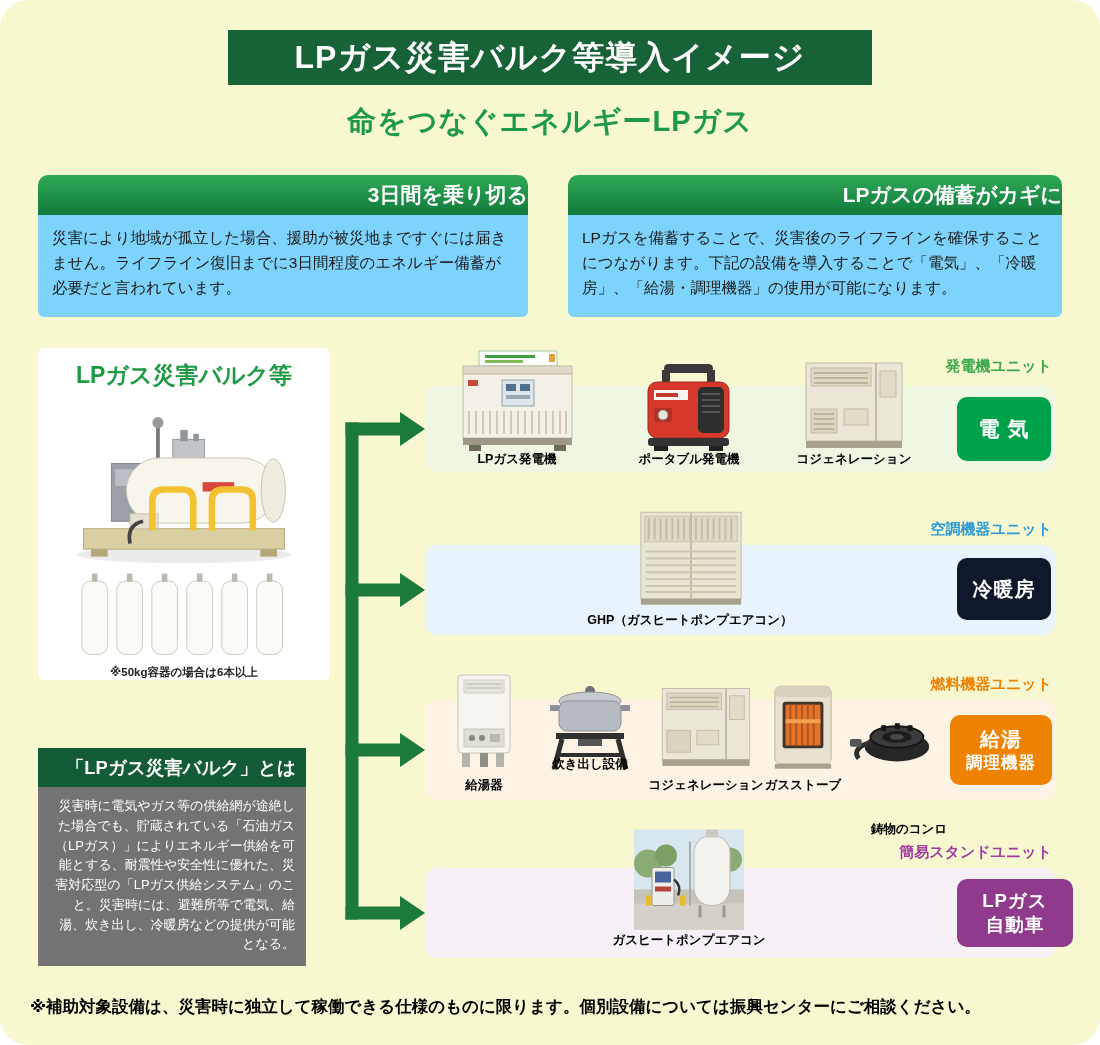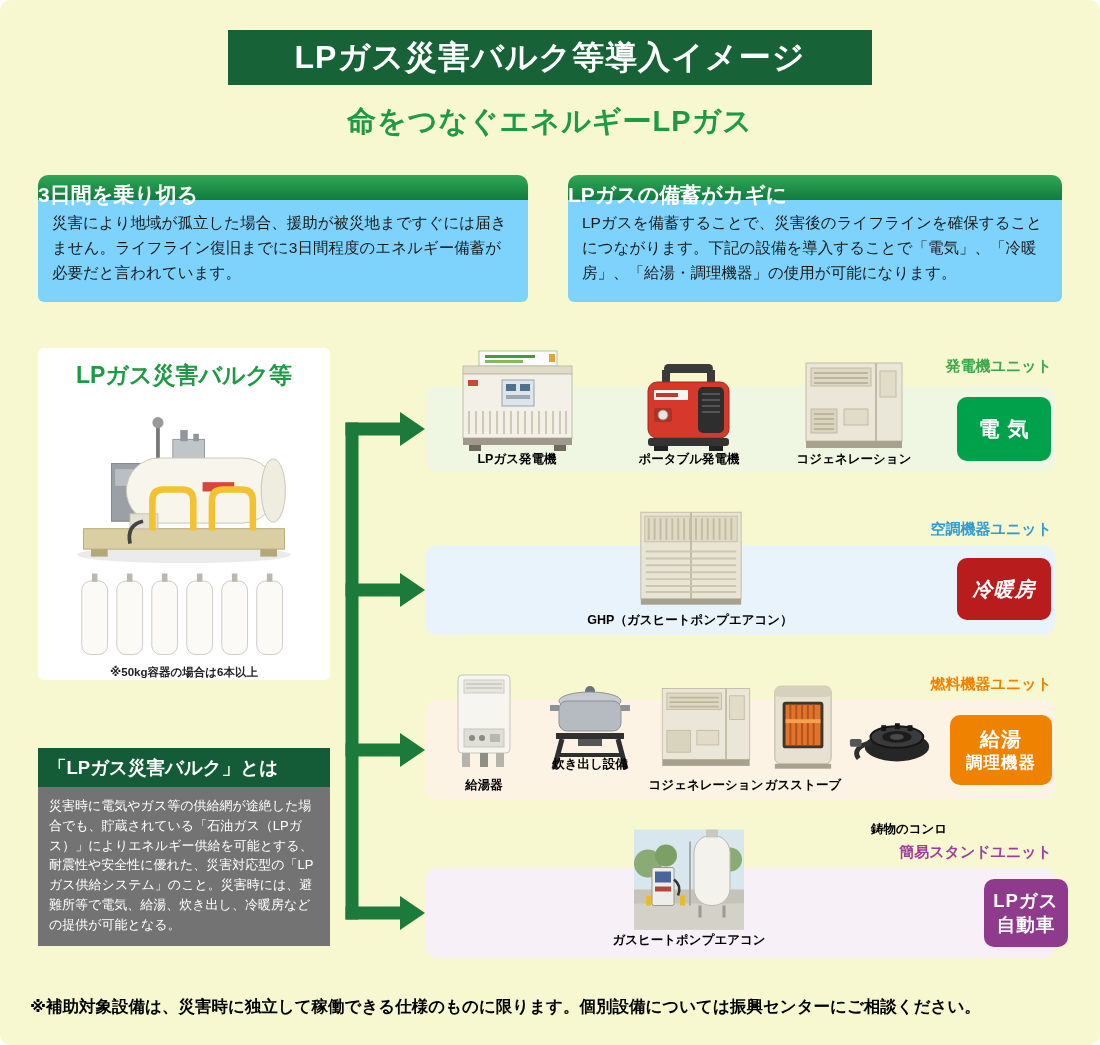--- a/index.html
+++ b/index.html
@@ -14,71 +14,71 @@
     text-align:center;line-height:55px;letter-spacing:1px;
   }
   .headline{
     position:absolute;left:0;top:102px;width:100%;text-align:center;
     font-size:29px;font-weight:bold;color:#1E9A44;letter-spacing:1px;
   }
   .info-box{position:absolute;top:175px;}
   .info-left{left:38px;width:490px;}
   .info-right{left:568px;width:494px;}
   .info-head{
-    height:25px;line-height:40px;text-align:left;color:#fff;
+    height:40px;line-height:40px;text-align:right;color:#fff;
     font-size:21px;font-weight:bold;
     background:linear-gradient(180deg,#2FA854,#117B3E);
     border-radius:10px 10px 0 0;
   }
   .info-body{
     background:#7dd3fc;color:#1A1A1A;font-size:15.5px;line-height:1.6;
     padding:11px 14px 13px;border-radius:0 0 6px 6px;min-height:78px;
   }
   .bulk-panel{
     position:absolute;left:38px;top:348px;width:292px;height:332px;
     background:#fff;border-radius:6px;display:flex;flex-direction:column;align-items:center;
   }
   .bulk-title{margin-top:12px;font-size:23px;font-weight:bold;color:#1E9A44;}
   .cyl-note{font-size:11.5px;color:#222;margin-top:7px;font-weight:bold;}
-  .about-panel{position:absolute;left:38px;top:748px;width:292px;}
+  .about-panel{position:absolute;left:38px;top:748px;width:268px;text-align:right;}
   .about-head{background:#135C37;color:#fff;font-size:18.5px;font-weight:bold;padding:7px 10px;}
   .about-body{background:#737373;color:#fff;font-size:13px;line-height:1.52;padding:9px 11px 12px;}
   .ubox{position:absolute;left:425px;width:630px;border-radius:12px;}
   .ub1{top:386px;height:86px;}
   .ub2{top:545px;height:90px;}
   .ub3{top:700px;height:100px;}
   .ub4{top:868px;height:90px;}
   .ulabel{position:absolute;right:48px;font-size:15px;font-weight:bold;white-space:nowrap;}
   .ul1{top:357px;} .ul2{top:520px;} .ul3{top:675px;} .ul4{top:843px;}
   .badge{
     position:absolute;display:flex;flex-direction:column;justify-content:center;
     color:#fff;font-weight:bold;border-radius:10px;letter-spacing:1px;text-align:center;
   }
   .b1{left:957px;top:397px;width:94px;height:64px;font-size:21px;}
   .b2{left:957px;top:558px;width:94px;height:62px;font-size:20px;}
   .b3{left:950px;top:715px;width:102px;height:70px;}
   .b3 span:first-child{font-size:20px;line-height:1.3;}
   .b3 span:last-child{font-size:16.5px;line-height:1.3;}
-  .b4{left:957px;top:879px;width:84px;height:68px;margin-left:27px;}
+  .b4{left:957px;top:879px;width:116px;height:68px;}
   .b4 span{font-size:18.5px;line-height:1.3;}
   .equip{position:absolute;}
   .cap{
     position:absolute;transform:translateX(-50%);
     font-size:12.5px;font-weight:bold;color:#000;white-space:nowrap;
   }
   .footer-note{
     position:absolute;left:30px;top:996px;width:1048px;
     font-size:16.5px;font-weight:bold;color:#000;
   }
   .arrows{position:absolute;left:330px;top:380px;}
 </style>
 </head>
 <body>
 
-<div class="page" style="background: rgb(248, 248, 208); border-radius: 10px;">
+<div class="page" style="background: rgb(248, 248, 208);">
 
   <div class="banner" style="background: rgb(23, 98, 55);">LPガス災害バルク等導入イメージ</div>
 
   <div class="headline" style="color: rgb(30, 154, 68);">命をつなぐエネルギーLPガス</div>
 
   <section class="info-box info-left">
     <div class="info-head">3日間を乗り切る</div>
     <div class="info-body">災害により地域が孤立した場合、援助が被災地まですぐには届きません。ライフライン復旧までに3日間程度のエネルギー備蓄が必要だと言われています。</div>
   </section>
 
@@ -271,21 +271,21 @@
         <line x1="14" y1="69" x2="106" y2="69"></line>
       <line x1="14" y1="76" x2="106" y2="76"></line>
         <line x1="14" y1="83" x2="106" y2="83"></line>
       <line x1="14" y1="89" x2="106" y2="89"></line>
     </g>
     <rect x="9" y="96" width="102" height="6" fill="#A7A28D"></rect>
   </svg>
 
   <div class="cap" style="left:690px;top:612px;">GHP（ガスヒートポンプエアコン）</div>
 
-  <div class="badge b2" style="background: #b91c1c; font-style: italic;">
+  <div class="badge b2" style="background: #0f172a;">
     <span>冷暖房</span>
   </div>
 
   <svg class="equip" style="left:448px;top:671px;" width="72" height="102" viewBox="0 0 72 102">
     <rect x="10" y="4" width="52" height="78" rx="4" fill="#F6F5F0" stroke="#C6C6BE"></rect>
     <rect x="16" y="9" width="40" height="13" fill="#E6E6DE" stroke="#CCCCC2"></rect>
     <g stroke="#C6C6BC" stroke-width="1.5">
         <line x1="18" y1="13" x2="54" y2="13"></line>
         <line x1="18" y1="17" x2="54" y2="17"></line>
       </g>

